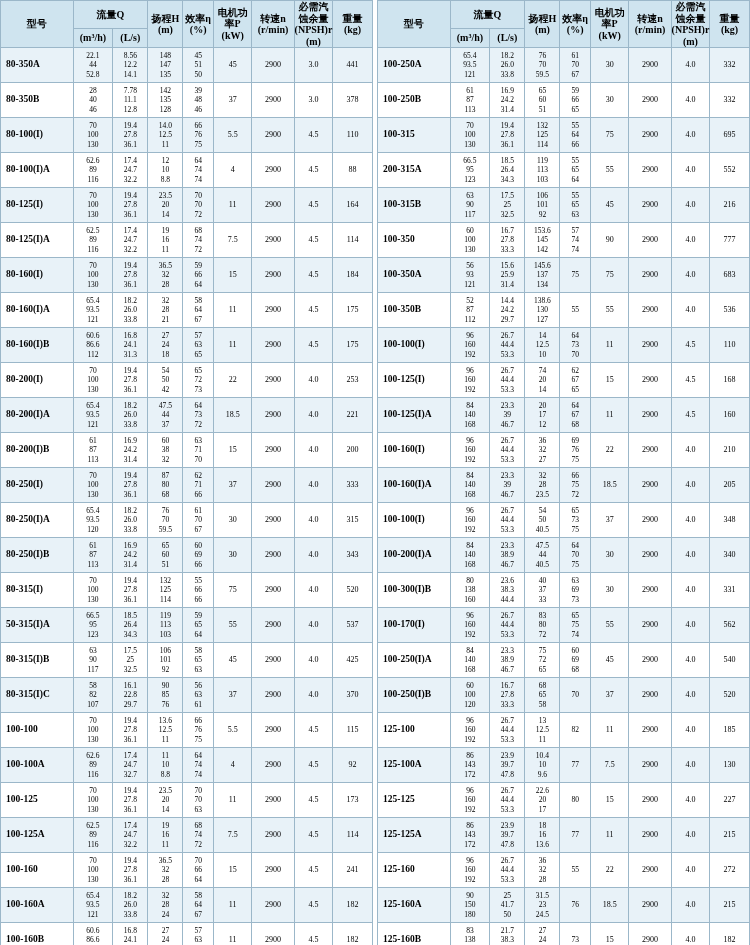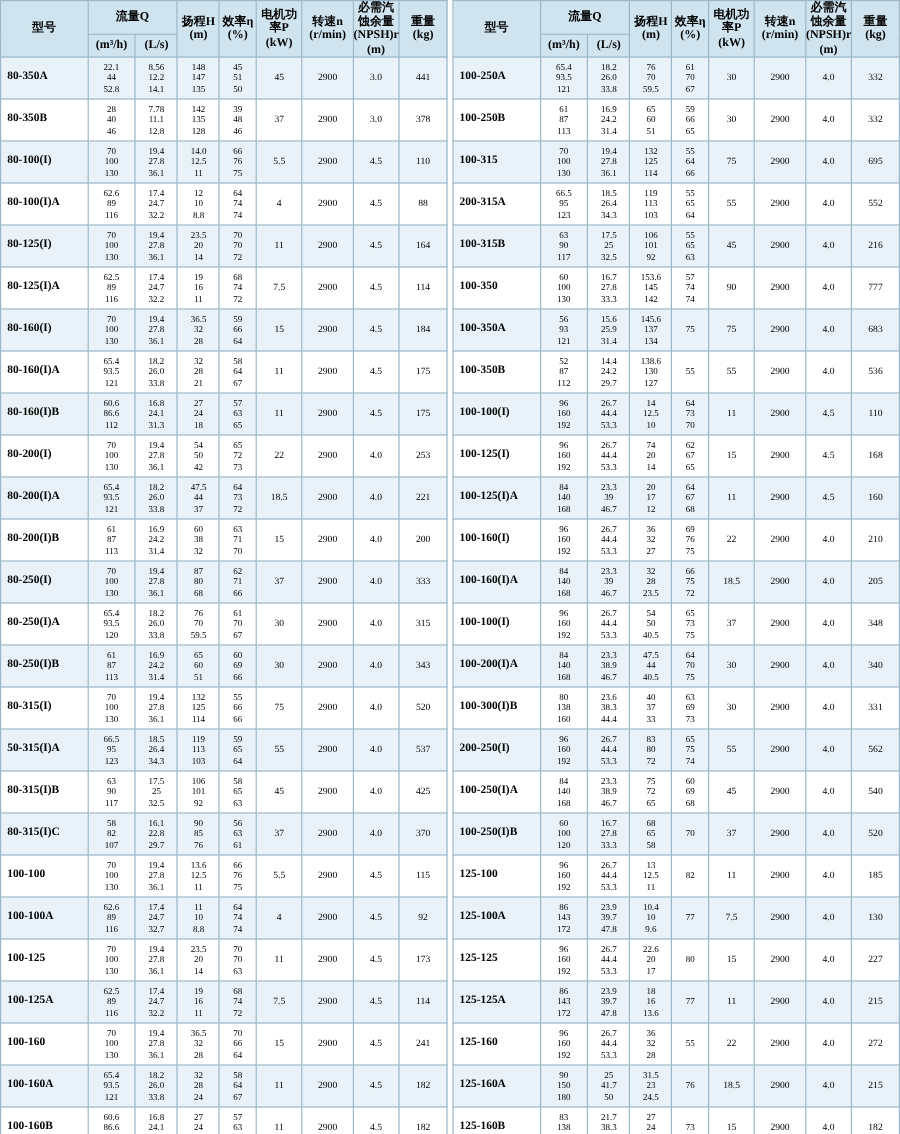--- a/index.html
+++ b/index.html
@@ -883,21 +883,21 @@
 33</td>
             <td class="multi">63
 69
 73</td>
             <td>30</td>
             <td>2900</td>
             <td>4.0</td>
             <td>331</td>
           </tr>
           <tr>
-            <td class="model">200-250(I)</td>
+            <td class="model">100-170(I)</td>
             <td class="multi">96
 160
 192</td>
             <td class="multi">26.7
 44.4
 53.3</td>
             <td class="multi">83
 80
 72</td>
             <td class="multi">65

